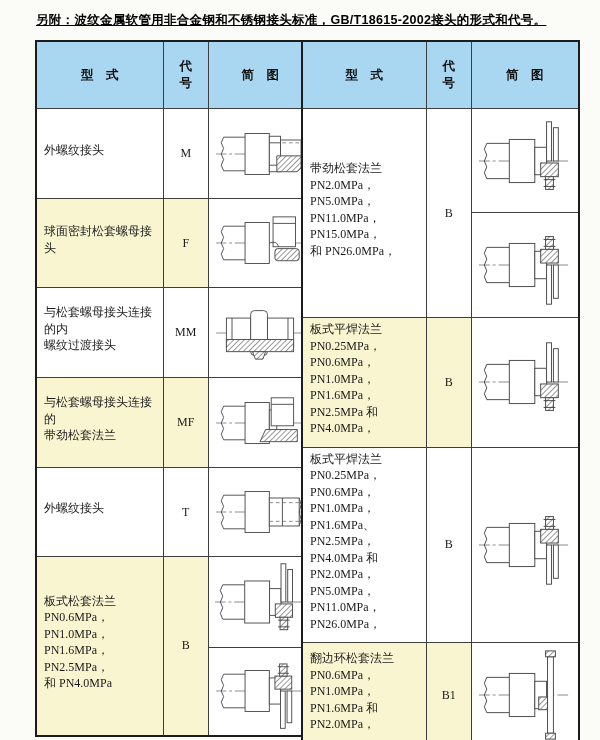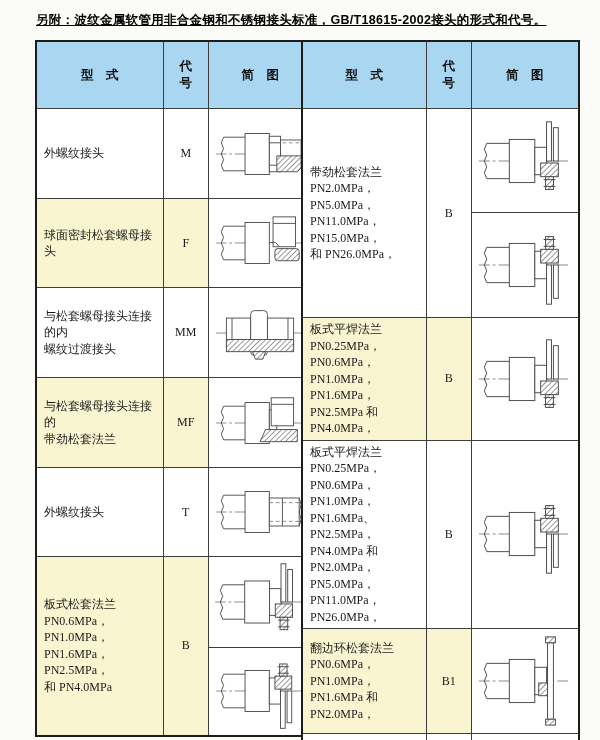--- a/index.html
+++ b/index.html
@@ -25,21 +25,21 @@
   #table-right{left:301px;}
   .jt th,.jt td{border:1px solid #3e3e3e;overflow:hidden;}
   .jt th{
     background:var(--header-blue,#a9d6f0);
     font-size:12.5px;font-weight:bold;color:#111;
     font-family:"Liberation Sans","DejaVu Sans",sans-serif;
     text-align:center;padding:16px;
   }
   td.t{
     font-size:12px;line-height:16.5px;vertical-align:middle;
-    padding:3px 3px 3px 7px;background:#fff;
+    padding:3px 3px 10px 7px;background:#fff;
   }
   td.c{
     text-align:center;vertical-align:middle;font-size:12px;background:#fff;
   }
   td.d{
     text-align:center;vertical-align:middle;padding:0;background:#fff;
   }
   tr.alt td.t,tr.alt td.c{background:var(--row-yellow,#f8f5d0);}
   svg.diag{display:block;margin:0 auto;}
   .s{fill:none;stroke:#4c4c4c;stroke-width:1;}

